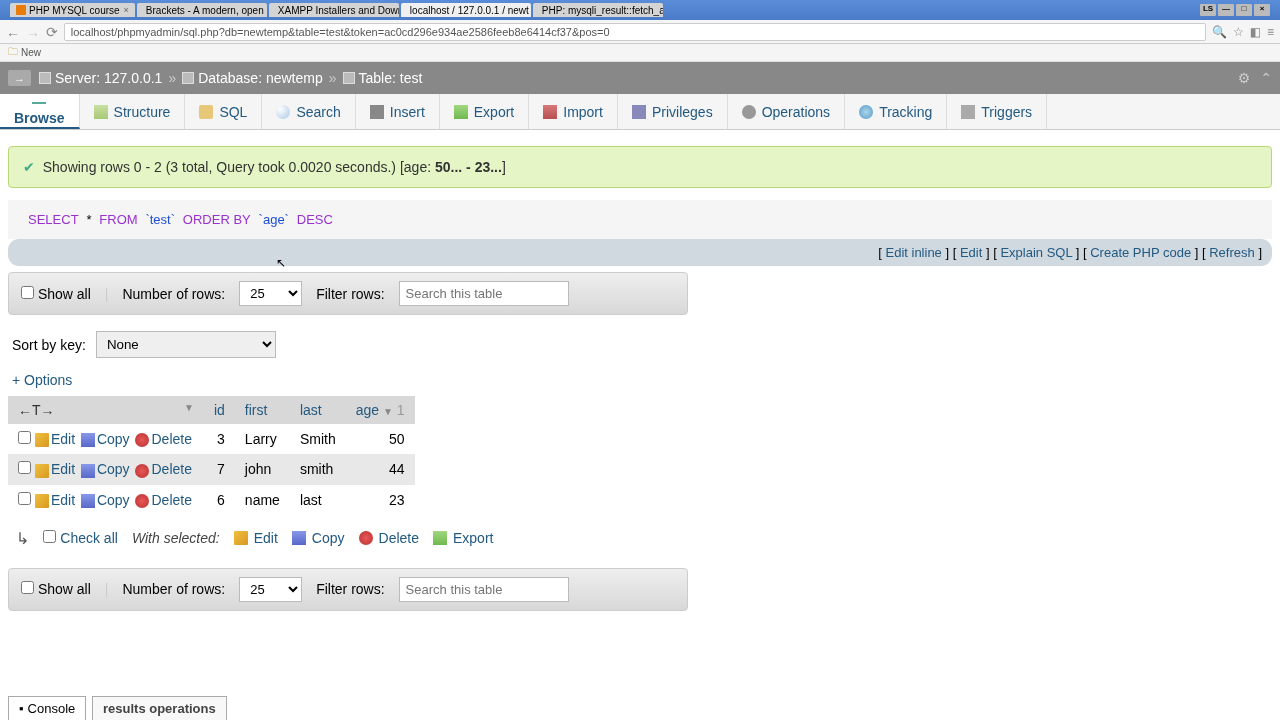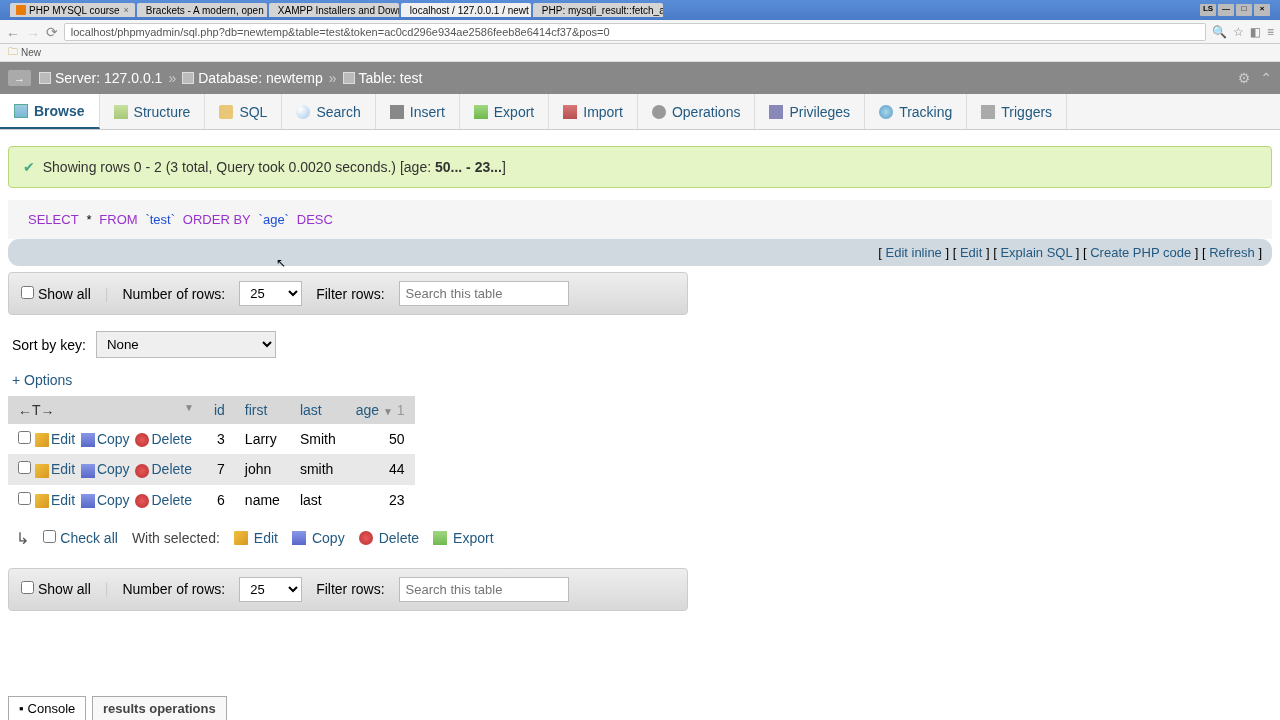--- a/index.html
+++ b/index.html
@@ -22,21 +22,21 @@
 .bm-folder { color: #b8860b; margin-right: 3px; }
 
 .breadcrumb-bar { background: #888; color: #fff; height: 32px; display: flex; align-items: center; padding: 0 8px; font-size: 14px; }
 .bc-collapse { background: #aaa; border-radius: 2px; padding: 2px 6px; margin-right: 8px; cursor: pointer; font-size: 11px; }
 .bc-icon { width: 12px; height: 12px; background: #bbb; border: 1px solid #ddd; margin-right: 4px; }
 .bc-sep { margin: 0 6px; color: #ccc; }
 .bc-right { margin-left: auto; display: flex; gap: 10px; color: #ccc; }
 
 .top-tabs { background: #f5f5f5; border-bottom: 1px solid #ccc; display: flex; height: 36px; }
 .ttab { padding: 8px 14px; display: flex; align-items: center; gap: 6px; color: #235a81; cursor: pointer; border-right: 1px solid #ddd; font-size: 14px; }
-.ttab.active { background: #fff; border-bottom: 2px solid #235a81; font-weight: bold; }
+.ttab.active { background: #fff; border-bottom: 2px solid #235a81; font-weight: bold; flex-direction: column; }
 .ttab-icon { width: 14px; height: 14px; display: inline-block; }
 .i-browse { background: linear-gradient(#9ecce0, #7ab8d8); border: 1px solid #5a9; }
 .i-struct { background: linear-gradient(#c8e0a0, #a8c878); }
 .i-sql { background: #e8c878; border-radius: 2px; }
 .i-search { background: radial-gradient(circle at 30% 30%, #fff, #a8c8e8); border-radius: 50%; }
 .i-insert { background: #888; position: relative; }
 .i-export { background: linear-gradient(#a0d880, #70b850); }
 .i-import { background: linear-gradient(#d87878, #b85050); }
 .i-priv { background: #88b; }
 .i-ops { background: #999; border-radius: 50%; }
@@ -73,21 +73,21 @@
 .act-icon { width: 14px; height: 14px; display: inline-block; vertical-align: middle; margin-right: 2px; }
 .i-edit { background: linear-gradient(135deg, #f0c040, #d89820); border-radius: 1px; }
 .i-copy { background: linear-gradient(#8898e8, #5868c8); }
 .i-del { background: radial-gradient(circle, #e85858, #b83030); border-radius: 50%; position: relative; }
 .i-exp2 { background: linear-gradient(#a0d880, #70b850); }
 .sort-arrow { color: #888; font-size: 10px; }
 .num-cell { text-align: right; }
 
 .checkall-row { padding: 14px 8px; display: flex; align-items: center; gap: 14px; font-size: 14px; }
 .checkall-arrow { font-size: 16px; color: #555; }
-.with-sel { color: #444; }
+.with-sel { font-style: italic; color: #444; }
 .ca-action { color: #235a81; cursor: pointer; display: flex; align-items: center; gap: 4px; }
 
 .console-tab { position: fixed; bottom: 0; left: 8px; background: #fff; border: 1px solid #aaa; border-bottom: none; padding: 4px 10px; font-size: 13px; display: flex; align-items: center; gap: 4px; }
 .results-tab { position: fixed; bottom: 0; left: 92px; background: #f8f8f8; border: 1px solid #aaa; border-bottom: none; padding: 4px 10px; font-size: 13px; font-weight: bold; color: #444; }
 
 .cursor-mark { position: absolute; left: 276px; top: 256px; font-size: 12px; pointer-events: none; }
 
 a { color: #235a81; }
 </style>
 </head>
@@ -183,26 +183,26 @@
     </div>
   <div class="ttab">
       <span class="ttab-icon i-export"></span>
       <span>Export</span>
     </div>
   <div class="ttab">
       <span class="ttab-icon i-import"></span>
       <span>Import</span>
     </div>
   <div class="ttab">
+      <span class="ttab-icon i-priv"></span>
+      <span>Privileges</span>
+    </div>
+  <div class="ttab">
       <span class="ttab-icon i-ops"></span>
       <span>Operations</span>
-    </div>
-  <div class="ttab">
-      <span class="ttab-icon i-priv"></span>
-      <span>Privileges</span>
     </div>
   <div class="ttab">
       <span class="ttab-icon i-track"></span>
       <span>Tracking</span>
     </div>
   <div class="ttab">
       <span class="ttab-icon i-trig"></span>
       <span>Triggers</span>
     </div>
 </div>

